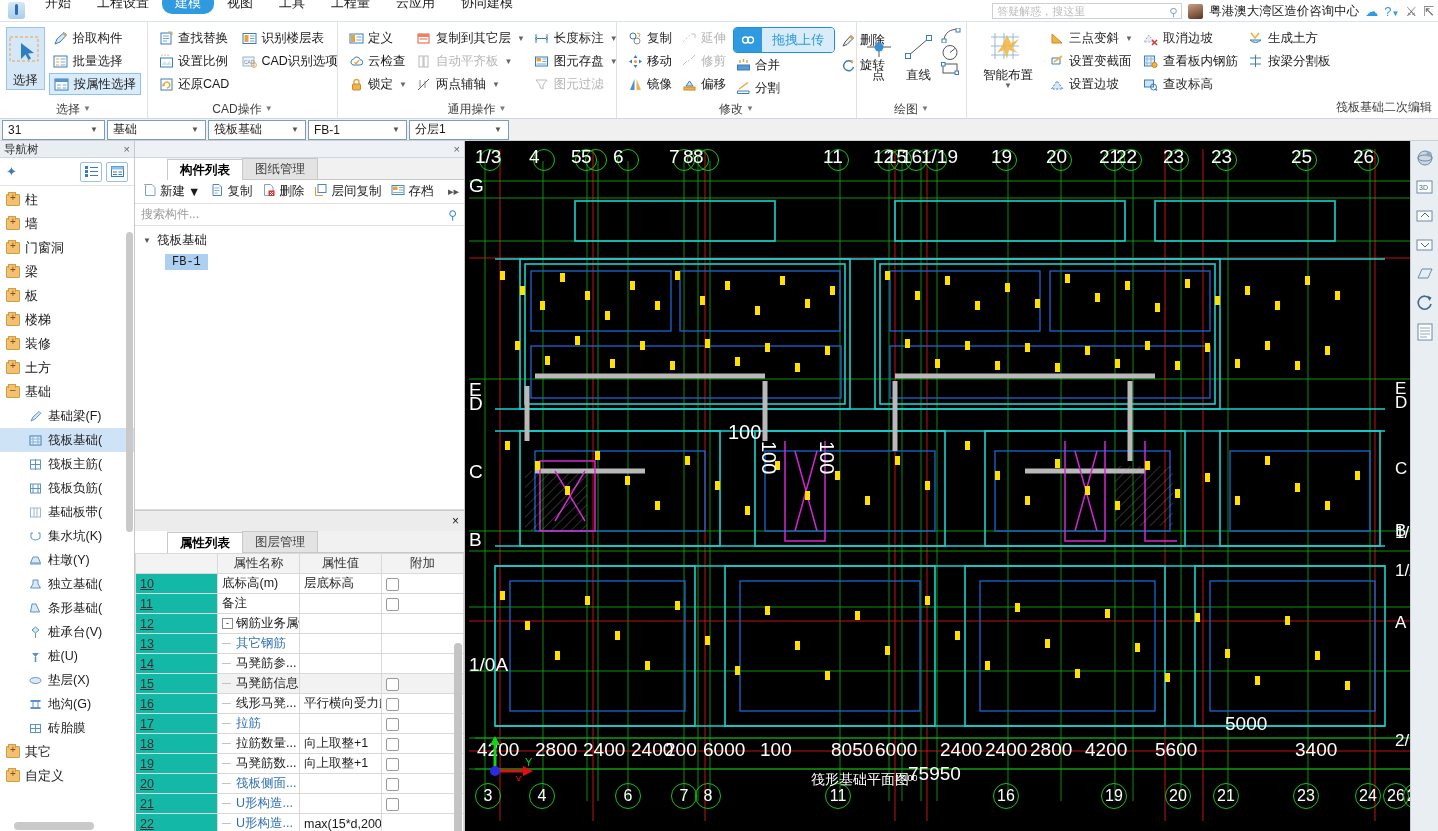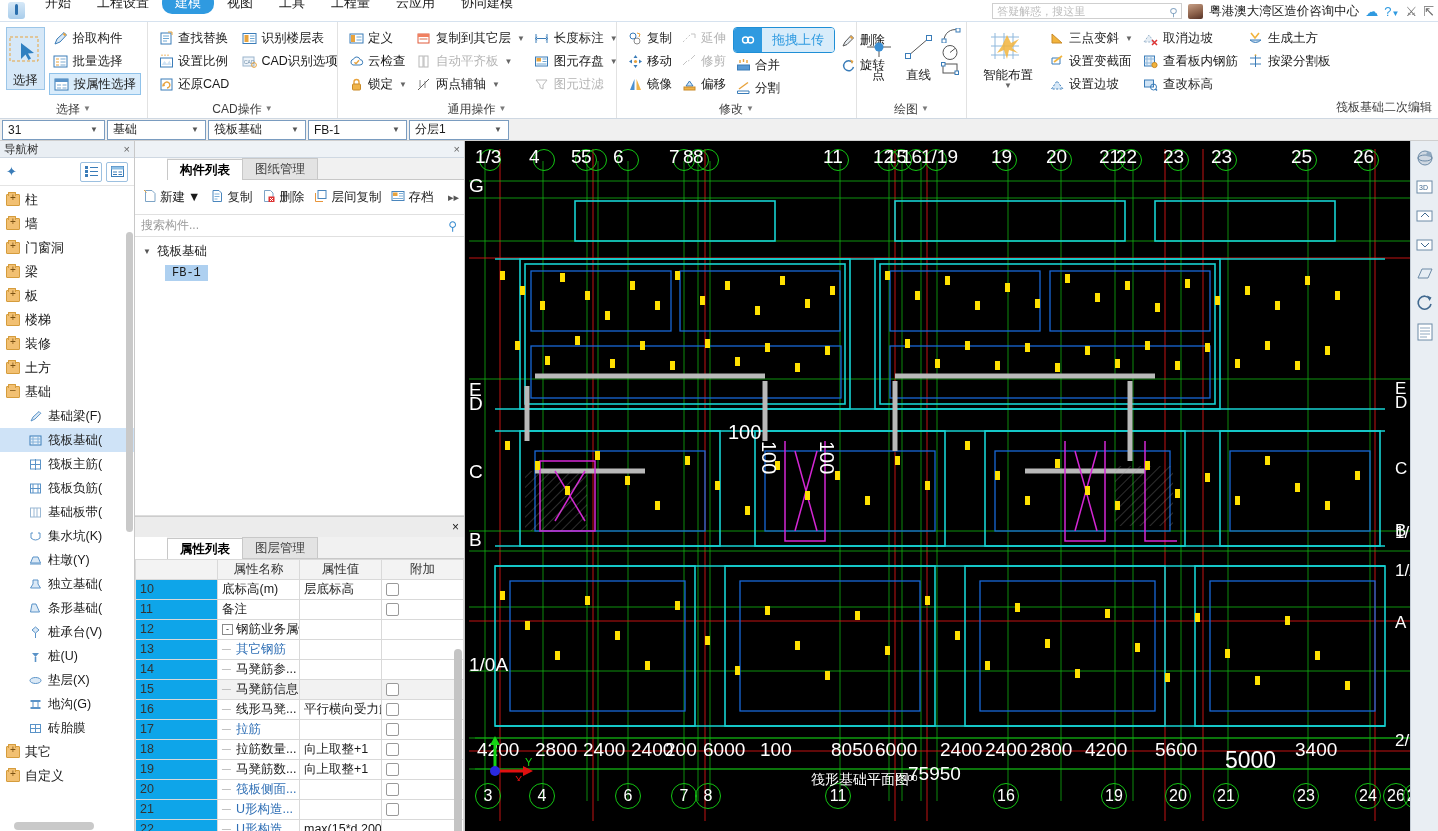--- a/index.html
+++ b/index.html
@@ -143,42 +143,42 @@
   }
   .hscroll-wrap{height:12px;position:relative;}
   .hscroll{position:absolute;left:14px;top:2px;height:8px;width:80px;background:#c9c9c9;border-radius:4px;}
 
   
   .midcol { width:330px; background:#fff; border-right:1px solid #c8c8c8; display:flex; flex-direction:column;}
   .tabstrip { height:22px; background:#f1f1f1; display:flex; align-items:flex-end; border-bottom:1px solid #c8c8c8;margin-left:32px;}
   .tabx { height:21px; line-height:21px; padding:0 12px; font-size:12.5px; color:#444; background:#e3e3e3; border:1px solid #c8c8c8; border-bottom:none; margin-right:-1px;}
   .tabx.on { background:#fff; color:#000; font-weight:bold; position:relative; top:1px; }
   .cmp-toolbar {
-    height:35px; display:flex; align-items:center; gap:0px; border-bottom:1px solid #e0e0e0; padding:0 3px;
+    height:24px; display:flex; align-items:center; gap:0px; border-bottom:1px solid #e0e0e0; padding:0 3px;
     font-size:12.5px; position:relative;
   }
   .cmp-toolbar .it{display:flex;align-items:center;gap:3px;padding:0 5px;cursor:default;white-space:nowrap;}
   .cmp-toolbar .more{position:absolute;right:5px;color:#555;font-size:11px;}
   .srch {
     height:22px; border-bottom:1px solid #e0e0e0; display:flex; align-items:center; padding:0 6px;
     font-size:12px; color:#9b9b9b; position:relative;
   }
   .srch .mg{position:absolute;right:7px;top:4px;color:#3e8fd0;}
   .cmp-body{flex:1;position:relative;padding:4px 0 0 0;border-bottom:1px solid #ddd;}
   .trow{height:21px;display:flex;align-items:center;font-size:12.5px;padding-left:8px;gap:6px;cursor:default;}
   .trow .tri{font-size:8px;color:#555;}
   .chip{background:#aed0f0;padding:1px 7px;font-family:"Liberation Mono",monospace;font-size:12px;}
   .prop-head { height:21px; background:#ececec; display:flex; align-items:center; justify-content:flex-end; padding-right:5px; border-top:1px solid #ccc;}
   table.props { width:100%; border-collapse:collapse; font-size:12.5px; table-layout:fixed;}
   table.props th, table.props td {
     border:1px solid #d9d9d9; height:20px; padding:0 4px; text-align:left; font-weight:normal;
     overflow:hidden; white-space:nowrap;
   }
   table.props th { background:#f3f3f3; text-align:center; color:#333;}
-  td.idx { width:24px; text-align:center; color:#333; background:#0ea5e9;}
+  td.idx { width:24px; text-align:center; color:#333; background:#14b8a6;text-decoration:underline;}
   td.nm  { width:110px; }
   td.vl  { width:145px; }
   td.at  { width:42px; text-align:center; }
   .lnk { color:#2f6fb5; }
   .cbx { display:inline-block; width:13px;height:13px;border:1px solid #9a9a9a;background:#fff;border-radius:2px;vertical-align:middle;}
   .indent{display:inline-block;width:14px;color:#bbb;}
   .exp{display:inline-block;width:11px;height:11px;border:1px solid #8a8a8a;font-size:9px;line-height:9px;text-align:center;margin-right:3px;background:#fff;vertical-align:middle;}
   .rowgrey { background:#f2f2f2; }
   .prop-scroll{position:absolute;right:2px;width:8px;background:#c4c4c4;border-radius:4px;}
 
@@ -1417,21 +1417,21 @@
         <div class="cadlabel" style="left: 200px; top: 598px; font-size: 19px;">200</div>
         <div class="cadlabel" style="left: 238px; top: 598px; font-size: 19px;">6000</div>
         <div class="cadlabel" style="left: 295px; top: 598px; font-size: 19px;">100</div>
         <div class="cadlabel" style="left: 340px; top: 598px; font-size: 19px; margin-left: 26px;">8050</div>
         <div class="cadlabel" style="left: 410px; top: 598px; font-size: 19px;">6000</div>
         <div class="cadlabel" style="left: 475px; top: 598px; font-size: 19px;">2400</div>
         <div class="cadlabel" style="left: 520px; top: 598px; font-size: 19px;">2400</div>
         <div class="cadlabel" style="left: 565px; top: 598px; font-size: 19px;">2800</div>
         <div class="cadlabel" style="left: 620px; top: 598px; font-size: 19px;">4200</div>
         <div class="cadlabel" style="left: 690px; top: 598px; font-size: 19px;">5600</div>
-        <div class="cadlabel" style="left: 760px; top: 606px; font-size: 23px;">5000</div>
+        <div class="cadlabel" style="left: 760px; top: 572px; font-size: 19px;">5000</div>
         <div class="cadlabel" style="left: 830px; top: 598px; font-size: 19px;">3400</div>
         <div class="cadlabel" style="left: 263px; top: 280px; font-size: 20px;">100</div>
         <div class="cadlabel" style="left: 292px; top: 300px; font-size: 20px; writing-mode: vertical-rl;">100</div>
         <div class="cadlabel" style="left: 350px; top: 300px; font-size: 20px; writing-mode: vertical-rl;">100</div>
         <div class="cadlabel" style="left: 346px; top: 630px; font-size: 14px;">筏形基础平面图</div>
         <div class="cadlabel" style="left: 430px; top: 632px; font-size: 9px;">1:100</div>
         <div class="cadlabel" style="left: 443px; top: 622px; font-size: 19px;">75950</div>
       </div>
 
     <svg style="position:absolute;left:20px;top:595px" width="60" height="45">

